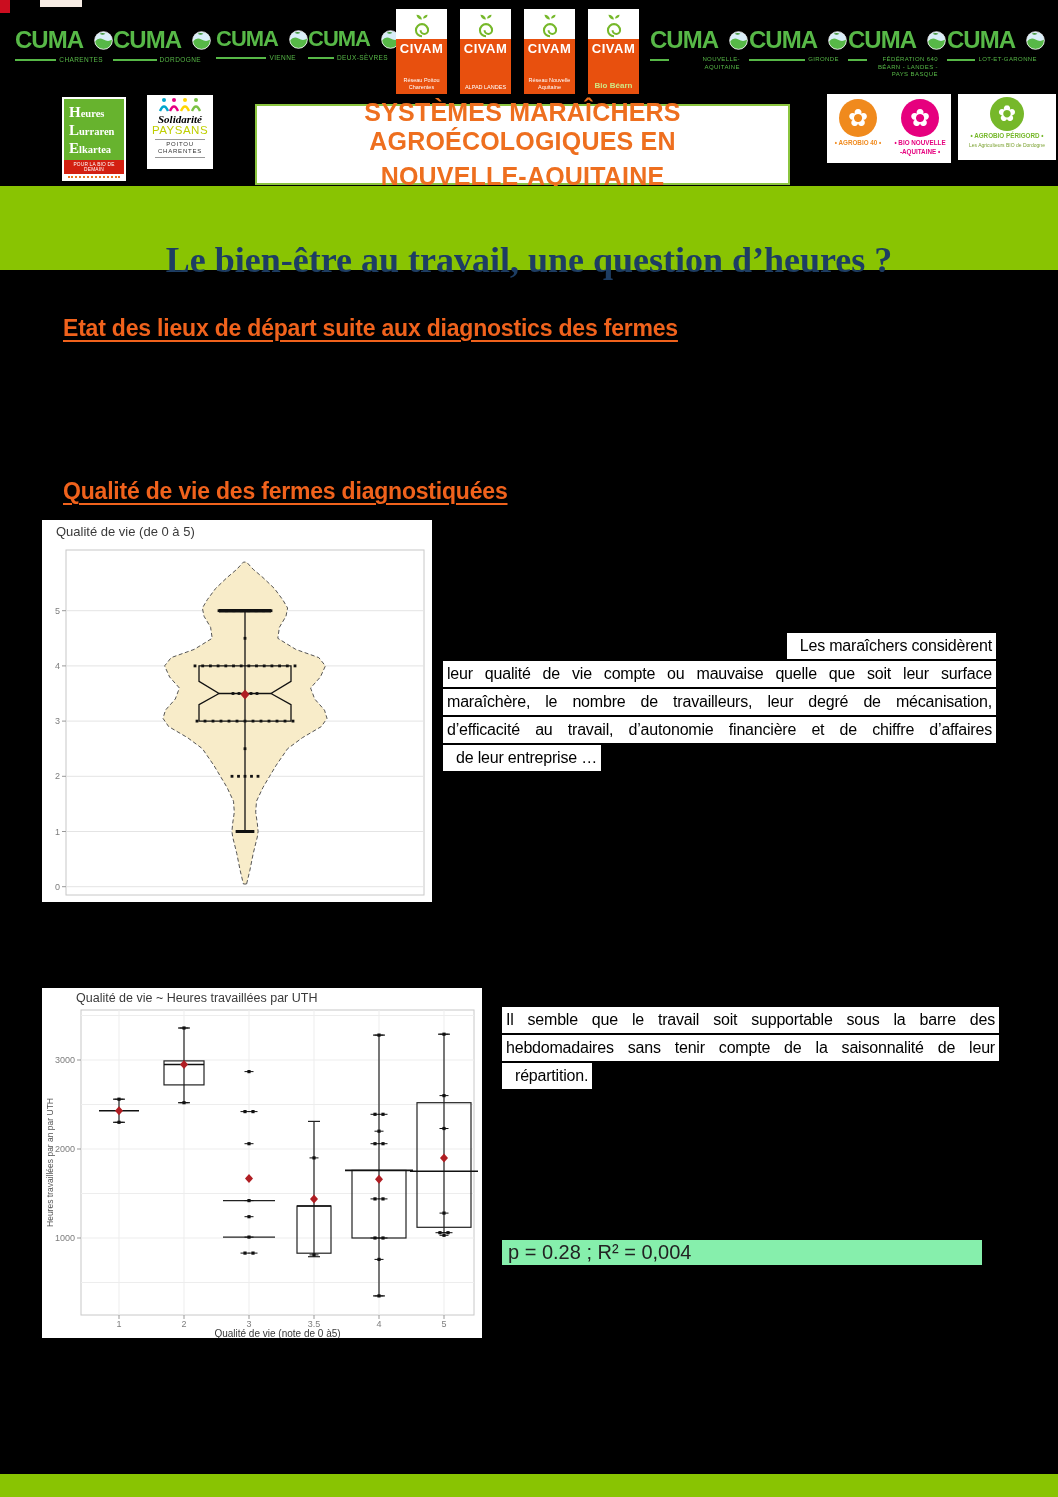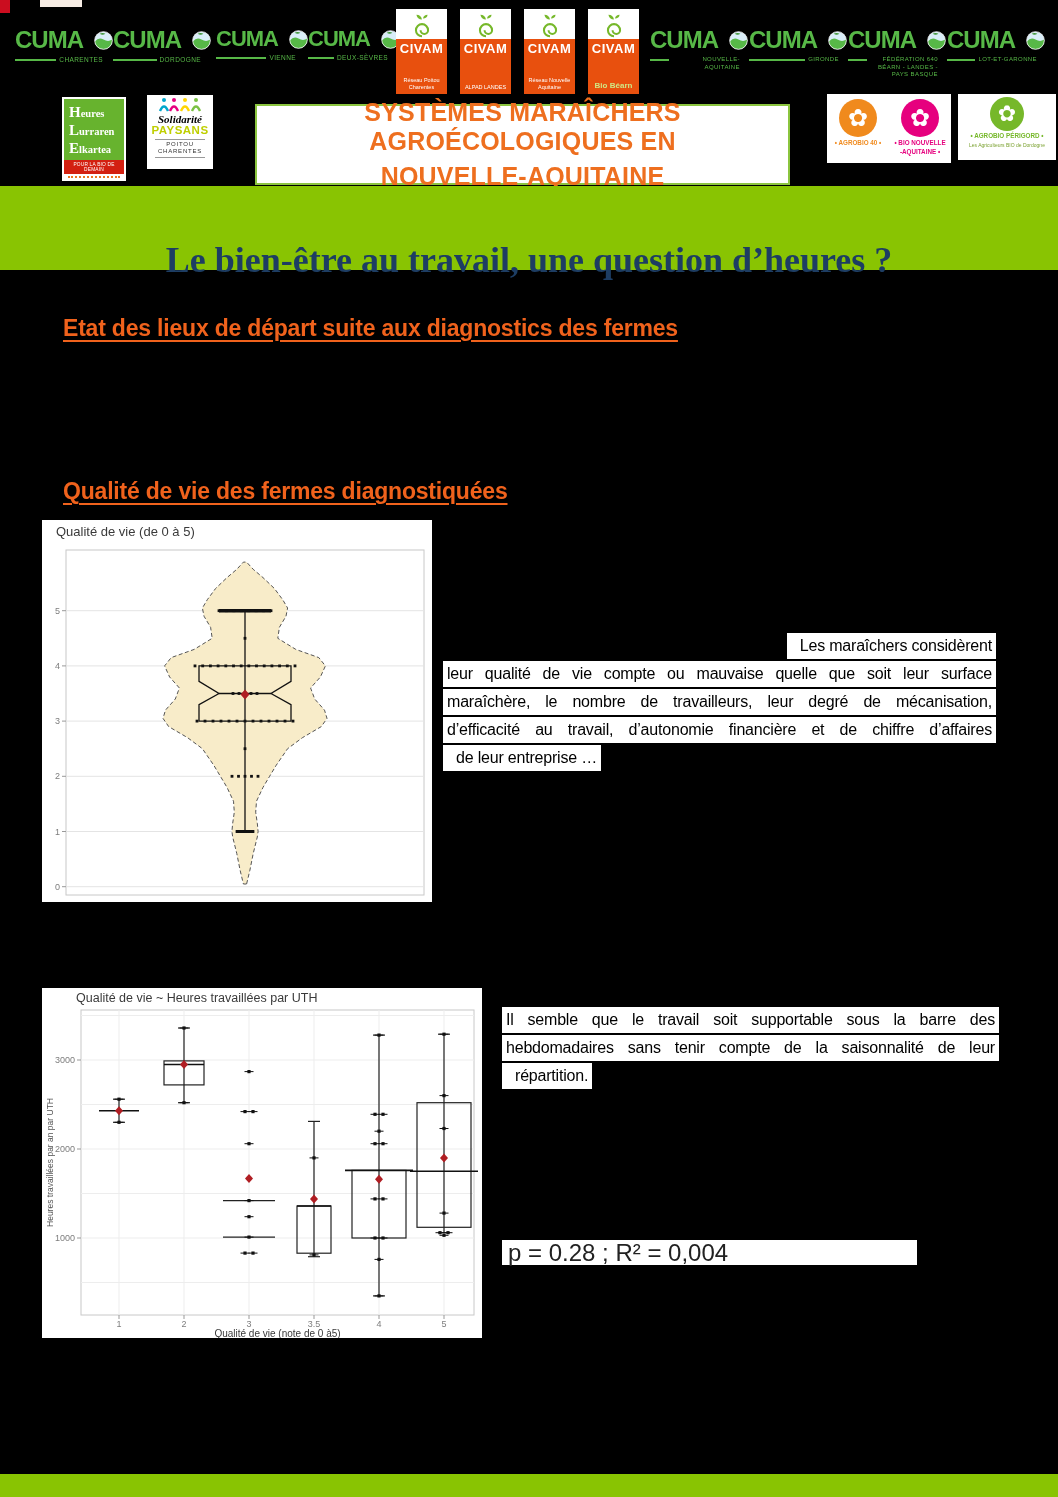--- a/index.html
+++ b/index.html
@@ -42,21 +42,21 @@
   #biharko { position:absolute; left:62px; top:97px; width:64px; background:#fff; padding:2px; }
   .bih-main { background:#67b32e; padding:4px 5px 3px; }
   .bih-line { color:#fff; font-size:10.5px; font-weight:bold; line-height:1.2; font-family:"Liberation Serif",serif; }
   .bih-line::first-letter { font-size:15px; }
   .bih-strip { background:#d32011; color:#fff; font-size:4.8px; text-align:center; padding:2px 0; letter-spacing:0.2px; }
   .bih-web { border-bottom:2px dotted #e87722; margin:2px 4px 1px; }
 
   
   #solidarite { position:absolute; left:147px; top:95px; width:66px; height:74px; background:#fff; text-align:center; padding-top:2px; }
   .sol-script { font-family:"Liberation Serif",serif; font-style:italic; font-weight:bold; font-size:11px; margin-top:-3px; }
-  .sol-paysans { font-size:11.5px; font-weight:bold; color:#bfcf00; letter-spacing:0.5px; line-height:1; }
+  .sol-paysans { font-size:11.5px; font-weight:normal; color:#bfcf00; letter-spacing:0.5px; line-height:1; }
   .sol-region { font-size:6px; letter-spacing:0.8px; color:#333; margin:2px 8px 0; border-top:1px solid #999; border-bottom:1px solid #999; padding:1px 0; line-height:1.3; }
 
   
   #banner { position:absolute; left:255px; top:104px; width:535px; height:81px; background:#fff; border:2px solid #8bc53f; display:flex; flex-direction:column; justify-content:center; gap:6px; }
   .banner-line { text-align:center; color:#ee6f1f; font-weight:bold; font-size:25px; letter-spacing:0.2px; }
 
   
   #agro-left { position:absolute; left:827px; top:94px; width:124px; height:69px; background:#fff; display:flex; justify-content:space-around; align-items:flex-start; padding-top:5px; }
   #agro-right { position:absolute; left:958px; top:94px; width:98px; height:66px; background:#fff; text-align:center; padding-top:3px; }
   .flower { text-align:center; width:58px; }
@@ -83,21 +83,21 @@
   
   .hl-para { position:absolute; }
   #para1 { left:443px; top:633px; width:553px; }
   #para2 { left:502px; top:1007px; width:497px; }
   .hl-line { background:#fff; color:#000; font-size:16px; letter-spacing:-0.2px; height:26px; line-height:26px; padding:0 4px; margin-bottom:2px; overflow:hidden; }
   .hl-line.just { text-align:justify; text-align-last:justify; }
   .hl-line.fit { width:max-content; max-width:100%;padding-left:13px; }
   .hl-line.right { margin-left:auto; }
 
   
-  #stats-strip { position:absolute; left:502px; top:1240px; width:415px; height:25px; background:#ffffff; display:flex; align-items:center; font-size:24px; color:#222; padding-left:6px; }
+  #stats-strip { position:absolute; left:502px; top:1240px; width:480px; height:25px; background:#86efac; display:flex; align-items:center; font-size:20px; color:#222; padding-left:6px; }
 
   
   #footer-bar { position:absolute; left:0; top:1474px; width:1058px; height:23px; background:#89c402; }
 </style>
 </head>
 <body>
 
 <div id="page">
 
   <div id="corner-red"></div>

